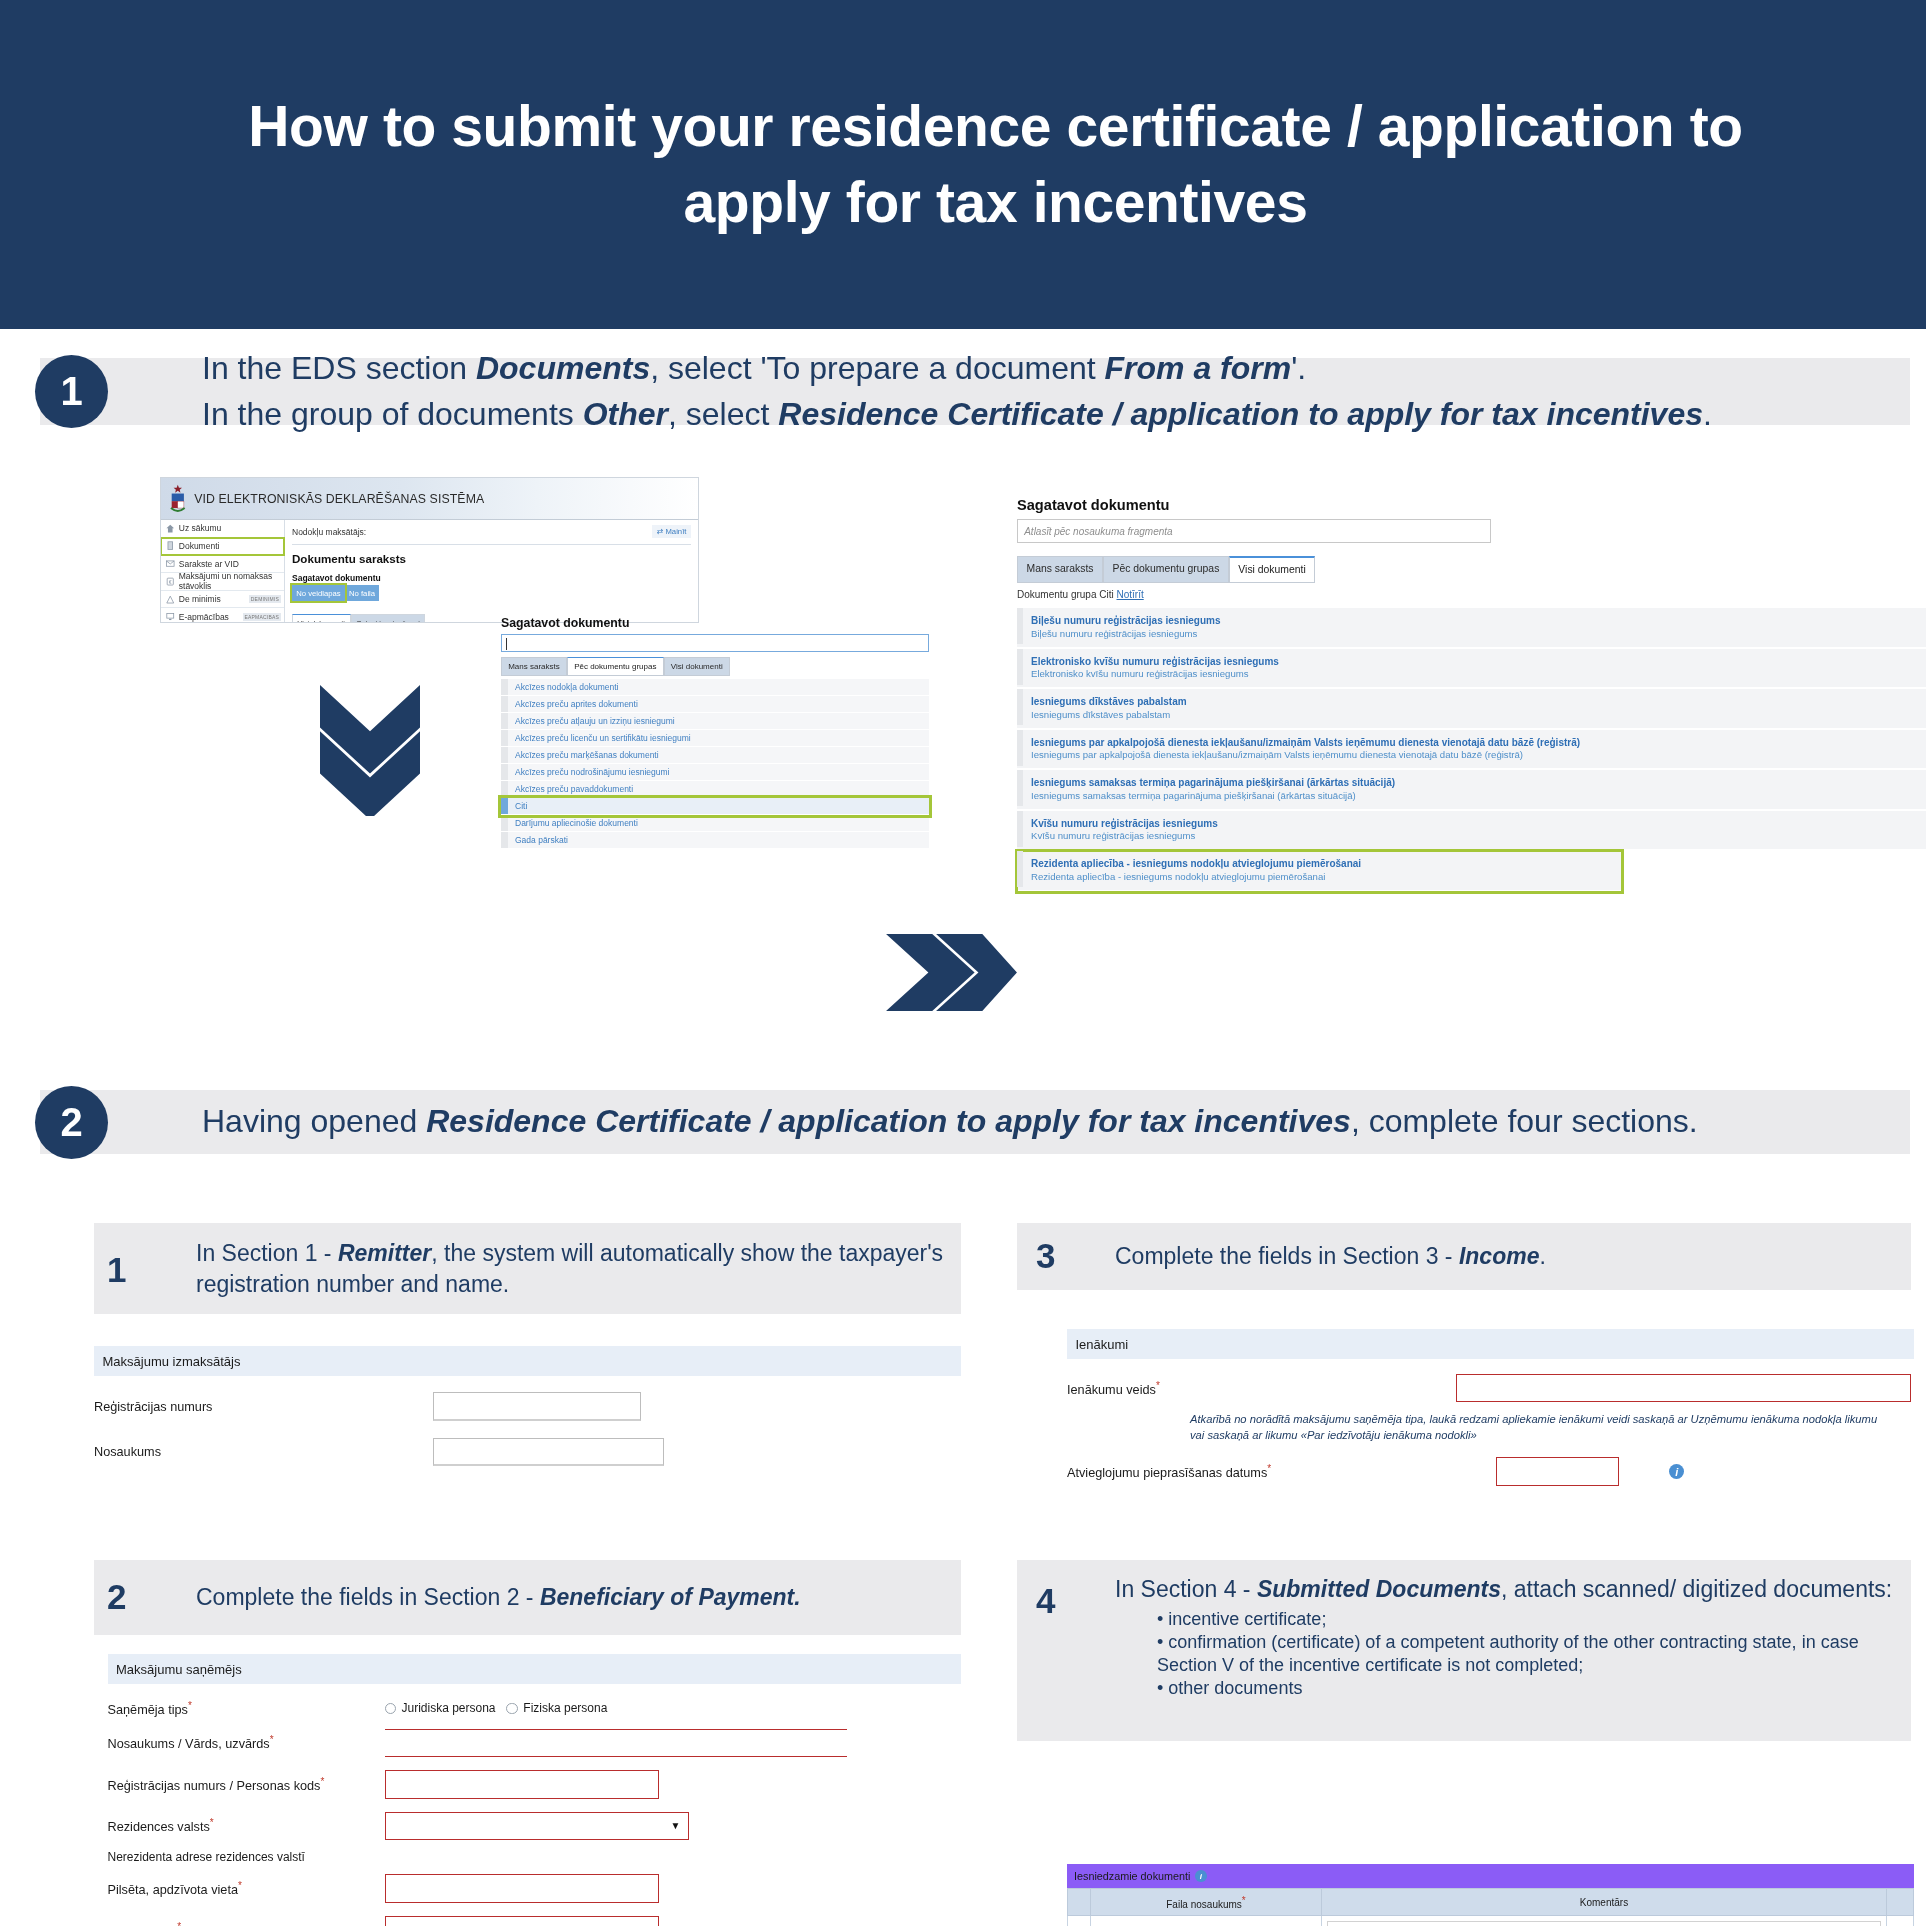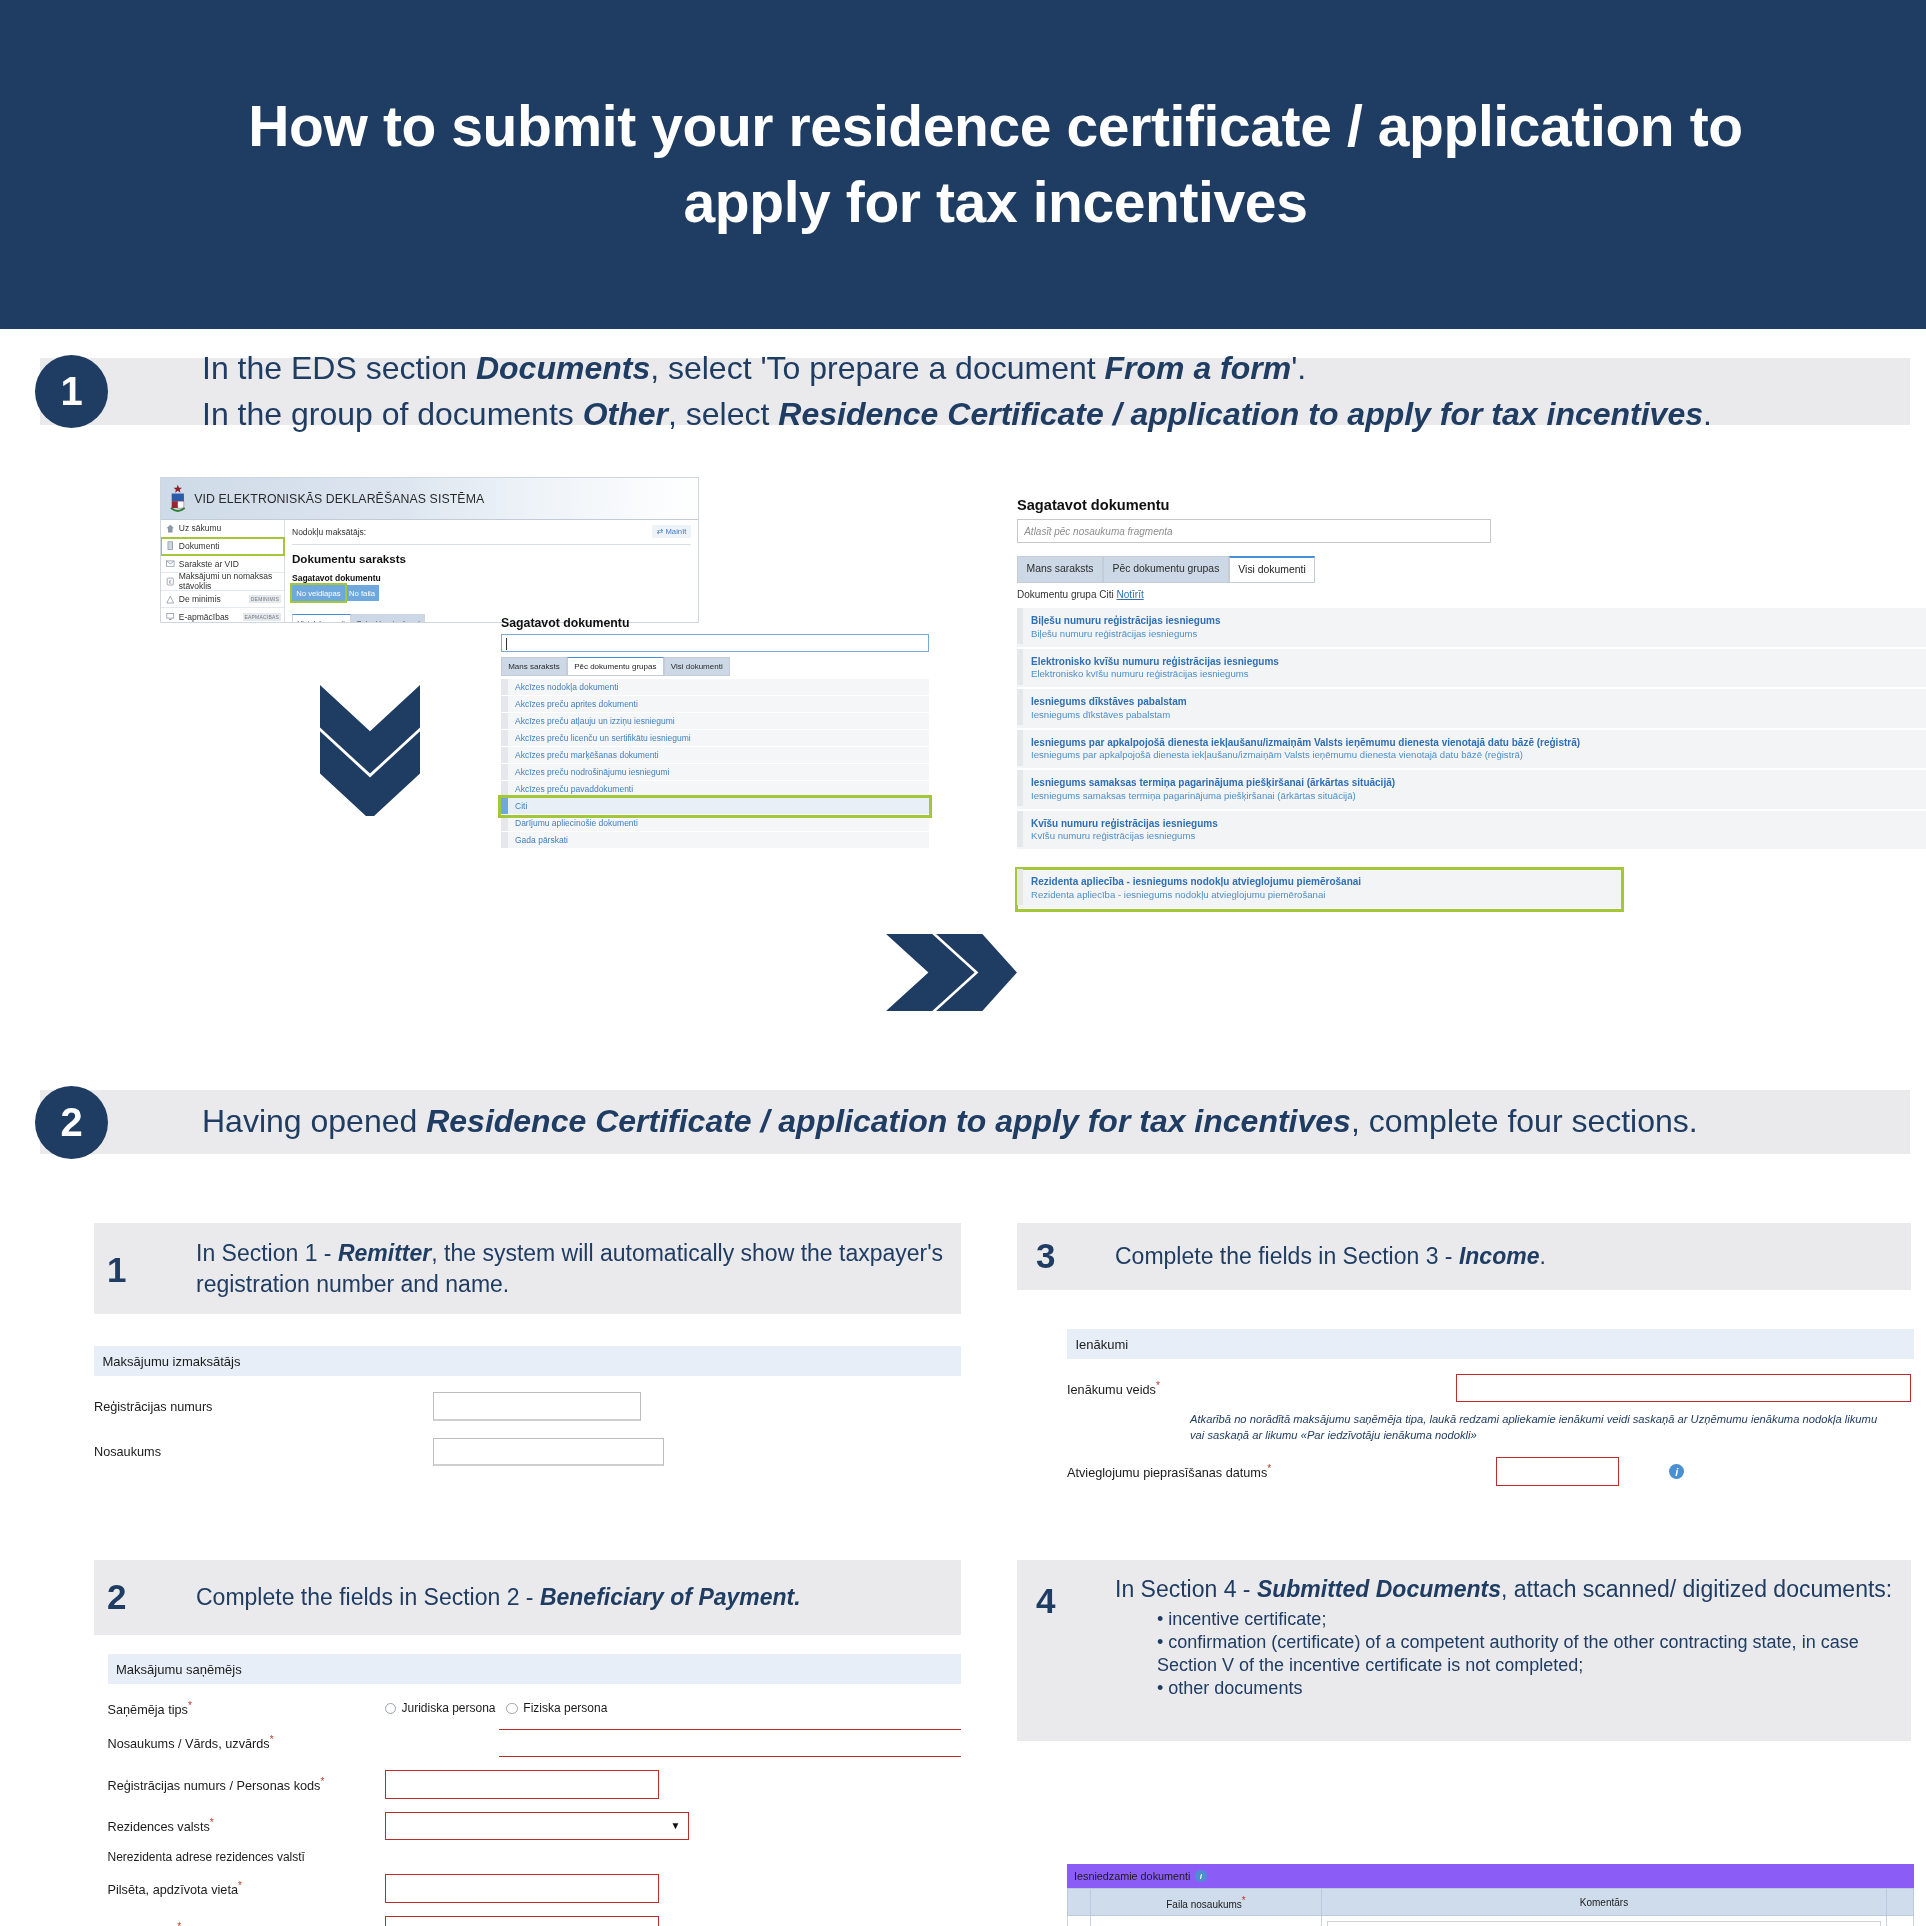--- a/index.html
+++ b/index.html
@@ -346,21 +346,21 @@
         <div class="l2">Iesniegums par apkalpojošā dienesta iekļaušanu/izmaiņām Valsts ieņēmumu dienesta vienotajā datu bāzē (reģistrā)</div>
       </div>
       <div class="rp-item">
         <div class="l1">Iesniegums samaksas termiņa pagarinājuma piešķiršanai (ārkārtas situācijā)</div>
         <div class="l2">Iesniegums samaksas termiņa pagarinājuma piešķiršanai (ārkārtas situācijā)</div>
       </div>
       <div class="rp-item">
         <div class="l1">Kvīšu numuru reģistrācijas iesniegums</div>
         <div class="l2">Kvīšu numuru reģistrācijas iesniegums</div>
       </div>
-      <div class="rp-item sel" style="width:605px;margin-top:18px;">
+      <div class="rp-item sel" style="width:605px;">
         <div class="l1">Rezidenta apliecība - iesniegums nodokļu atvieglojumu piemērošanai</div>
         <div class="l2">Rezidenta apliecība - iesniegums nodokļu atvieglojumu piemērošanai</div>
       </div>
     </div>
   </div>
 
   <div class="step-banner" style="left:40px; top:761px; width:1870px; height:64px; padding-left:162px;">
     <div class="step-banner-text">
       <span>Having opened </span><b>Residence Certificate / application to apply for tax incentives</b><span>, complete four sections.</span>
     </div>
@@ -403,21 +403,21 @@
         <span>Saņēmēja tips</span><span class="fstar">*</span>
       </div>
       <div style="display:flex; align-items:center; gap:5.4px; font-size:12px; color:#1b1b1b;">
         <span class="radio"></span>
         <span>Juridiska persona</span>
         <span class="radio" style="margin-left:5.4px;"></span>
         <span>Fiziska persona</span>
       </div>
     </div>
 
-    <div class="frow" style="padding-left:13.5px;justify-content:space-between;">
+    <div class="frow" style="padding-left:13.5px;">
       <div class="flabel" style="width:277px;">
         <span>Nosaukums / Vārds, uzvārds</span><span class="fstar">*</span>
       </div>
       <div style="width:462px; height:28.5px; border-top:1.5px solid #b92d2d; border-bottom:1.5px solid #b92d2d; background:#fff;"></div>
     </div>
 
     <div class="frow" style="margin-top:13px; padding-left:13.5px;">
       <div class="flabel" style="width:277px;">
         <span>Reģistrācijas numurs / Personas kods</span><span class="fstar">*</span>
       </div>

